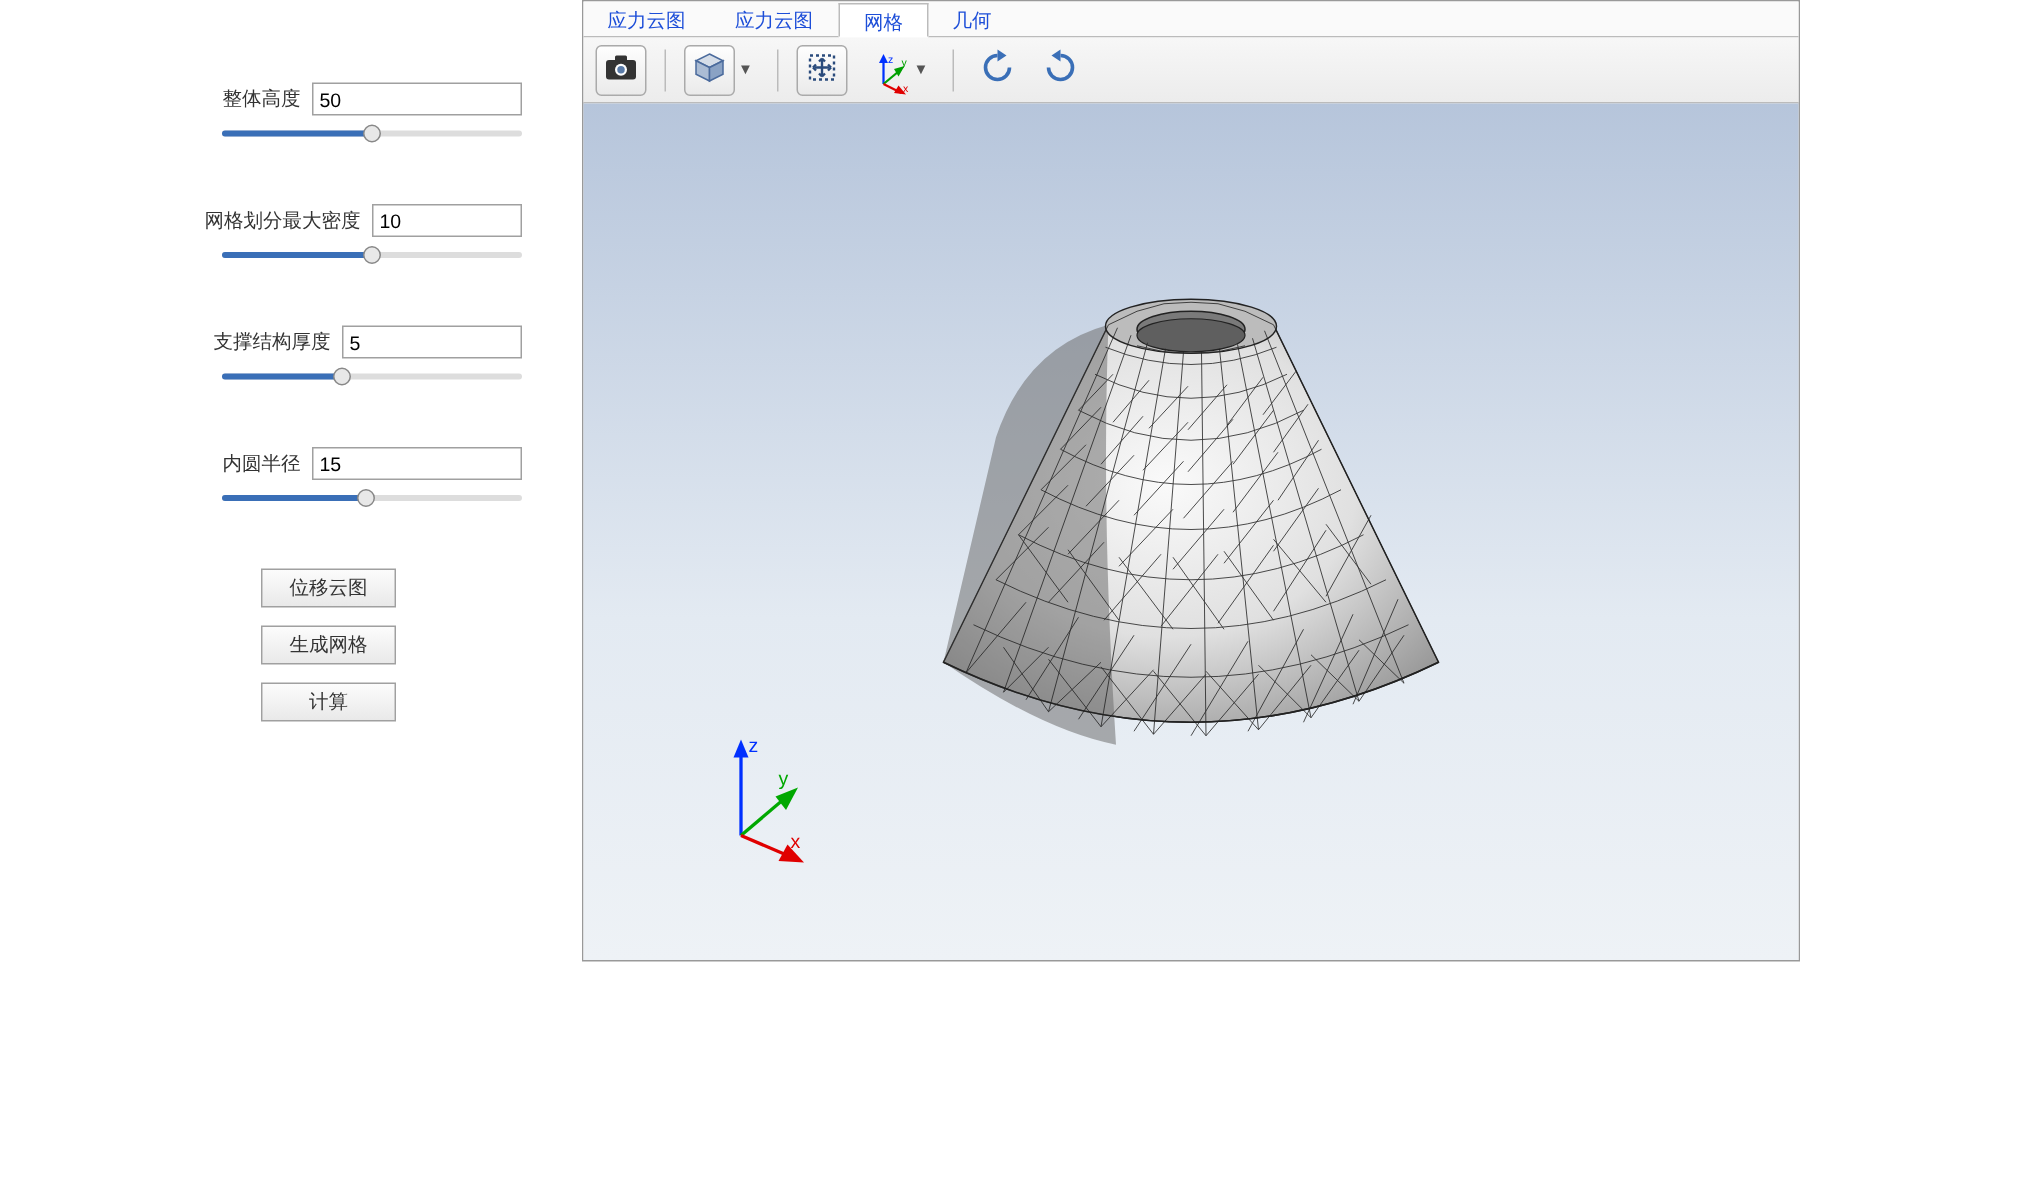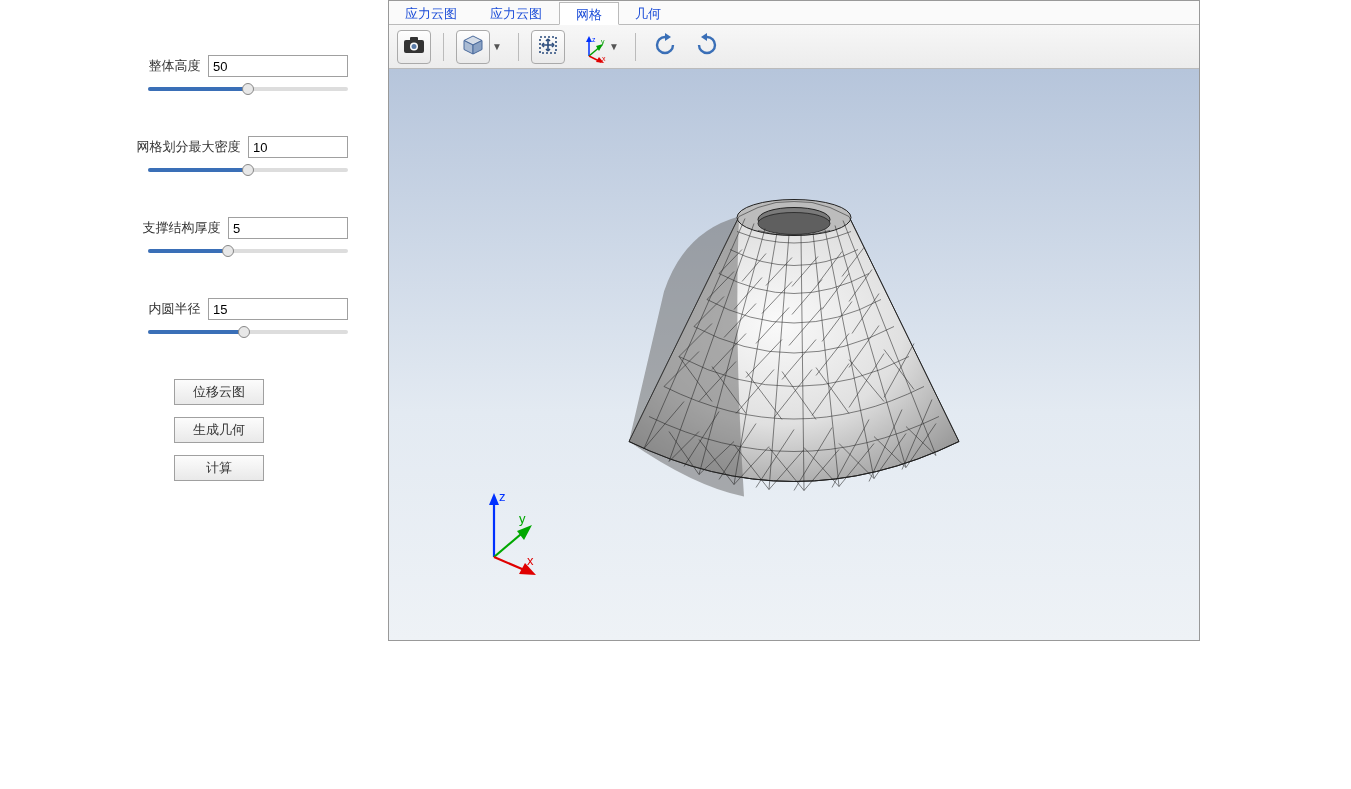--- a/index.html
+++ b/index.html
@@ -226,21 +226,21 @@
     <div class="slider-track">
       <div class="slider-bar"></div>
       <div class="slider-fill" style="width:48%"></div>
       <div class="slider-thumb" style="left:48%"></div>
     </div>
   </div>
 
 
   <div class="button-stack">
     <button class="action-btn">位移云图</button>
-    <button class="action-btn">生成几何</button>
+    <button class="action-btn">生成网格</button>
     <button class="action-btn">计算</button>
   </div>
 </div>
 
 <div class="right-panel">
   <div class="tabs">
     <div class="tab">应力云图</div>
     <div class="tab">应力云图</div>
     <div class="tab active">网格</div>
     <div class="tab">几何</div>

